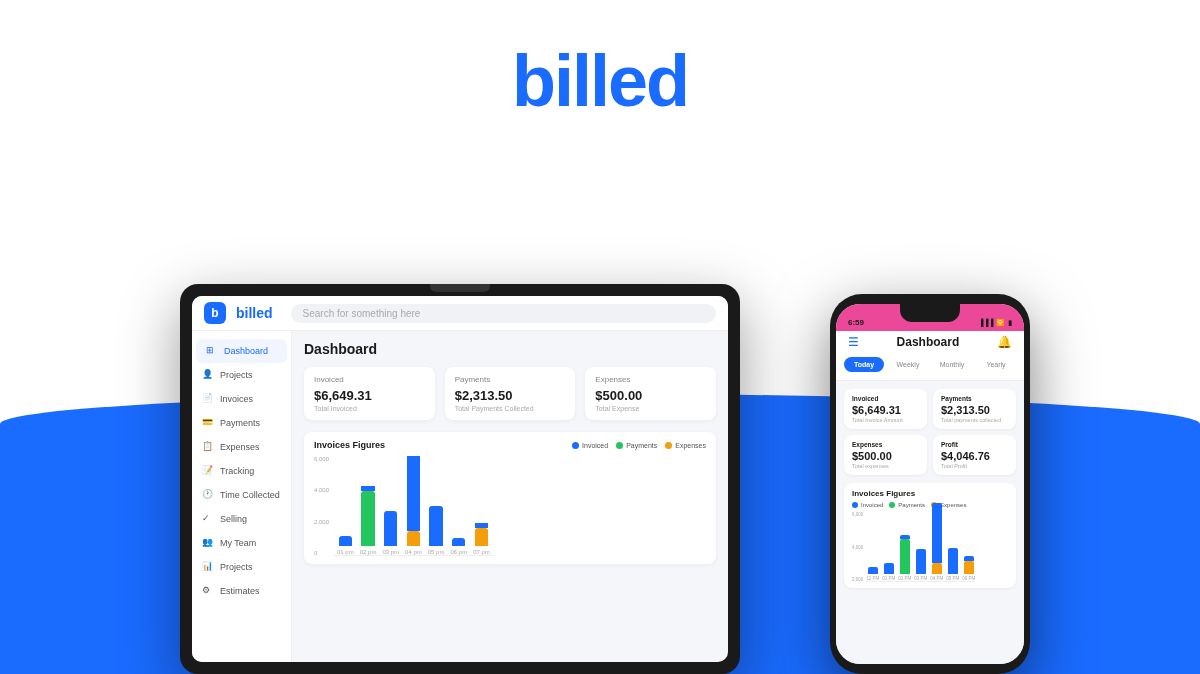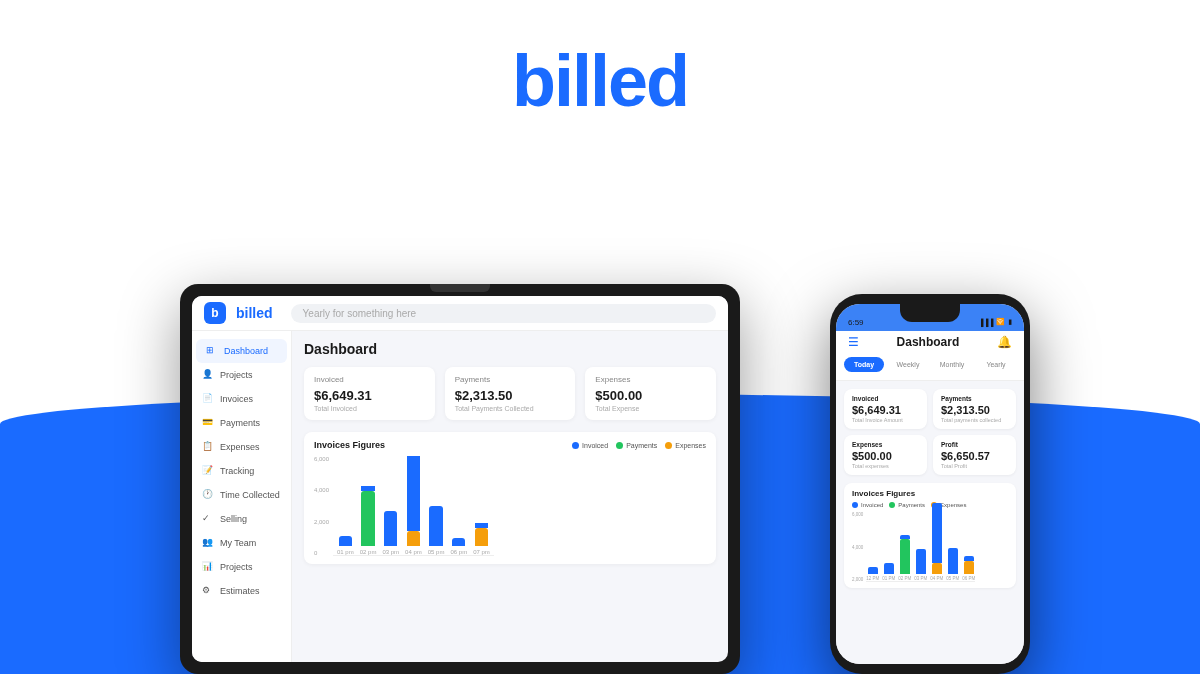--- a/index.html
+++ b/index.html
@@ -307,27 +307,27 @@
       height: 100%;
       background: #f5f6fa;
       border-radius: 24px;
       overflow: hidden;
       display: flex;
       flex-direction: column;
     }
 
     
     .phone-statusbar {
-      background: #3b82f6;
-      display: flex;
-      align-items: flex-start;
+      background: #ec4899;
+      display: flex;
+      align-items: center;
       justify-content: space-between;
       padding: 14px 12px 4px;
       font-size: 8px;
-      font-weight: 400;
+      font-weight: 700;
       color: #1a1a1a;
       flex-shrink: 0;
     }
     .phone-status-icons {
       display: flex;
       gap: 3px;
       align-items: center;
       font-size: 7px;
     }
 
@@ -488,21 +488,21 @@
 <div class="devices-container">
 
   <div class="tablet">
     <div class="tablet-notch"></div>
     <div class="tablet-screen">
 
       <div class="tablet-topbar">
         <div class="tablet-logo-icon">b</div>
         <span class="tablet-logo-text">billed</span>
         <div class="tablet-search">
-          <span>Yearly for something here</span>
+          <span>Search for something here</span>
         </div>
       </div>
 
       <div class="tablet-body">
 
         <div class="tablet-sidebar">
           <div class="sidebar-item active">
             <span class="sidebar-icon">⊞</span>
             <span>Dashboard</span>
           </div>
@@ -688,21 +688,21 @@
             <div class="phone-stat-value">$2,313.50</div>
             <div class="phone-stat-sub">Total payments collected</div>
           </div>
           <div class="phone-stat-card">
             <div class="phone-stat-label">Expenses</div>
             <div class="phone-stat-value">$500.00</div>
             <div class="phone-stat-sub">Total expenses</div>
           </div>
           <div class="phone-stat-card">
             <div class="phone-stat-label">Profit</div>
-            <div class="phone-stat-value">$6,650.57</div>
+            <div class="phone-stat-value">$4,046.76</div>
             <div class="phone-stat-sub">Total Profit</div>
           </div>
         </div>
 
         <div class="phone-chart-area">
           <div class="phone-chart-title">Invoices Figures</div>
           <div class="phone-chart-legend">
             <div class="legend-item">
               <div class="legend-dot" style="background:#1a6bff;width:6px;height:6px;"></div>
               <span style="font-size:6px;color:#555;">Invoiced</span>

